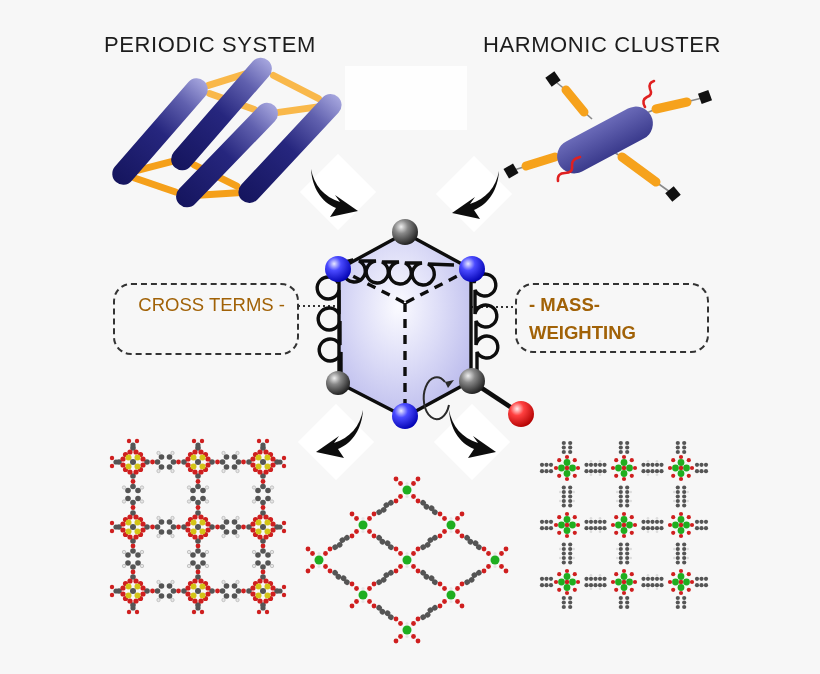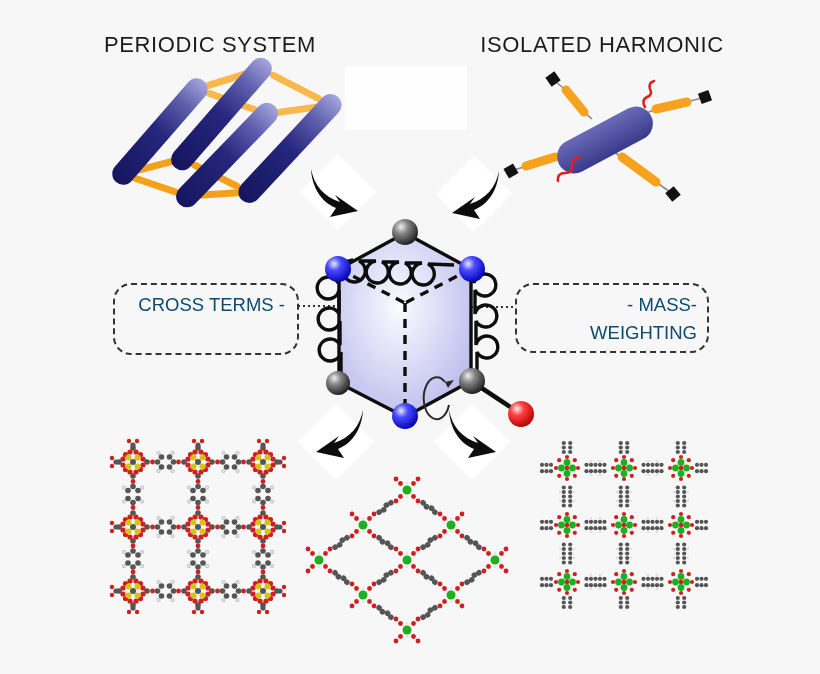--- a/index.html
+++ b/index.html
@@ -1,24 +1,24 @@
 <!DOCTYPE html>
 <html><head>
 <meta charset="utf-8">
 <style>
   html,body{margin:0;padding:0;}
   body{font-family:"Liberation Sans", sans-serif;}
   .stage{position:relative;width:820px;height:674px;background:#f7f7f7;overflow:hidden;}
   .title{position:absolute;font-size:22px;letter-spacing:.6px;color:#1c1c1c;text-align:center;font-weight:500;}
   .title.periodic{left:90px;top:32px;width:240px;}
   .title.isolated{left:478px;top:32px;width:248px;}
-  .callout{position:absolute;border:2.2px dashed #333;border-radius:18px;color:#0c4a6e;
+  .callout{position:absolute;border:2.2px dashed #333;border-radius:18px;color:#a16207;
            font-size:18.5px;line-height:28px;padding:6px 10px;box-sizing:border-box;}
   .callout.left{left:113px;top:283px;width:186px;height:72px;text-align:right;padding-right:12px;}
-  .callout.right{left:515px;top:283px;width:194px;height:70px;text-align:right;padding-left:12px;}
+  .callout.right{left:515px;top:283px;width:194px;height:70px;text-align:left;padding-left:12px;font-weight:bold;}
   svg{position:absolute;left:0;top:0;}
 </style>
 </head>
 <body>
 
 <div class="stage">
 
   <svg width="820" height="674" viewBox="0 0 820 674">
     <defs>
       <linearGradient id="gRod" x1="0" y1="0" x2="0" y2="1">
@@ -364,21 +364,21 @@
           <use href="#cNode" transform="translate(624,525)"></use>
           <use href="#cNode" transform="translate(681,525)"></use>
         <use href="#cNode" transform="translate(567,582)"></use>
           <use href="#cNode" transform="translate(624,582)"></use>
           <use href="#cNode" transform="translate(681,582)"></use>
       </g>
     </g>
   </svg>
 
   <div class="title periodic">PERIODIC SYSTEM</div>
-  <div class="title isolated">ISOLATED HARMONIC</div>
+  <div class="title isolated">HARMONIC CLUSTER</div>
 
   <div class="callout left">
     <div>CROSS TERMS -</div>
   </div>
   <div class="callout right">
     <div>- MASS-WEIGHTING</div>
   </div>
 
 </div>
 

